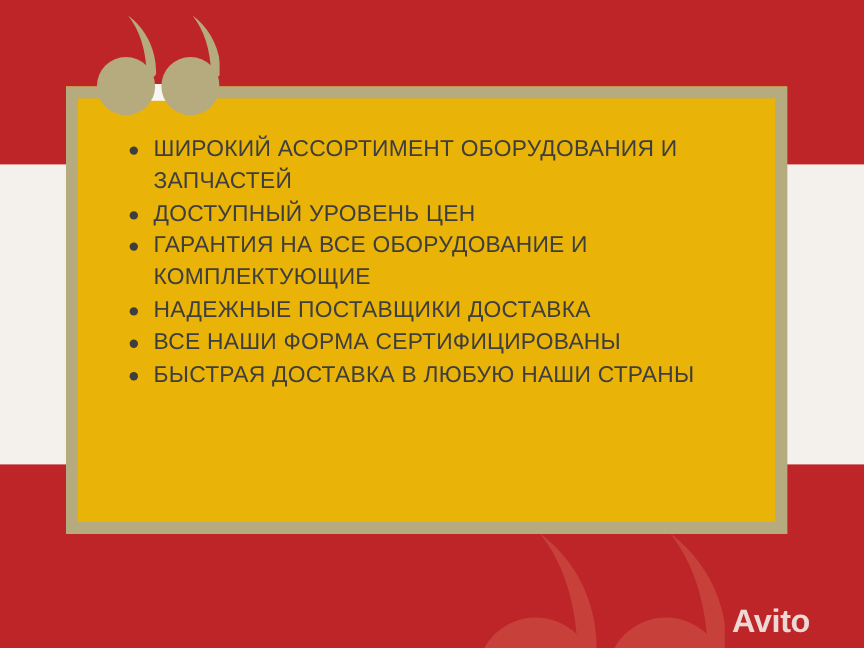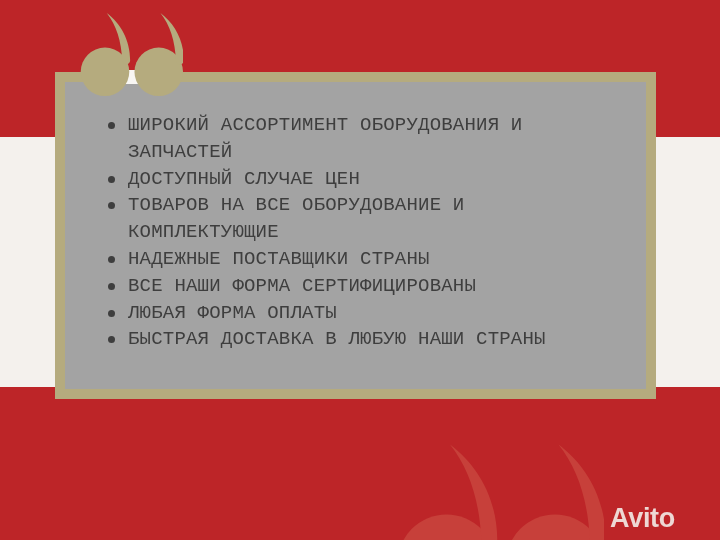--- a/index.html
+++ b/index.html
@@ -12,25 +12,24 @@
   .band-mid {
     position: absolute; left: 0; top: 137px;
     width: 720px; height: 250px;
     background: #f4f1ed;
   }
   .watermark {
     position: absolute; left: 394px; top: 441px;
   }
   .card {
     position: absolute; left: 55px; top: 72px;
-    width: 601px; height: 327px;
+    width: 601px; height: 373px;
     box-sizing: border-box;
-    background: #a3a3a3;
+    background: #eab308;
     border: 10px solid #b5ab7e;
-    font-family: Liberation Mono, monospace;
   }
   .benefits-list {
     list-style: none;
     margin: 30px 28px 0 40px;
     padding: 0;
   }
   .benefits-list li {
     position: relative;
     padding-left: 23px;
     font-size: 19px;
@@ -77,26 +76,25 @@
     <path d="M32,2 C48,14 59,33 59,57 C59,62 52,63 50,58 C49,34 43,16 32,2 Z"></path>
     <circle cx="92" cy="70" r="28"></circle>
     <path transform="translate(62,0)" d="M32,2 C48,14 59,33 59,57 C59,62 52,63 50,58 C49,34 43,16 32,2 Z"></path>
   </g>
 </svg>
 
 <div class="card">
   <ul class="benefits-list">
     <li>ШИРОКИЙ АССОРТИМЕНТ ОБОРУДОВАНИЯ И
 ЗАПЧАСТЕЙ</li>
-    <li>ДОСТУПНЫЙ СЛУЧАЕ ЦЕН</li>
-    <li>ТОВАРОВ НА ВСЕ ОБОРУДОВАНИЕ И
+    <li>ДОСТУПНЫЙ УРОВЕНЬ ЦЕН</li>
+    <li>ГАРАНТИЯ НА ВСЕ ОБОРУДОВАНИЕ И
 КОМПЛЕКТУЮЩИЕ</li>
-    <li>НАДЕЖНЫЕ ПОСТАВЩИКИ СТРАНЫ</li>
+    <li>НАДЕЖНЫЕ ПОСТАВЩИКИ ДОСТАВКА</li>
     <li>ВСЕ НАШИ ФОРМА СЕРТИФИЦИРОВАНЫ</li>
-    <li>ЛЮБАЯ ФОРМА ОПЛАТЫ</li>
     <li>БЫСТРАЯ ДОСТАВКА В ЛЮБУЮ НАШИ СТРАНЫ</li>
   </ul>
 </div>
 
 <div class="quote-gap"></div>
 
 <svg class="quote-svg" width="104" height="87" viewBox="0 0 120 100">
   <g fill="#b5ab7e">
     <circle cx="30" cy="70" r="28"></circle>
     <path d="M32,2 C48,14 59,33 59,57 C59,62 52,63 50,58 C49,34 43,16 32,2 Z"></path>

